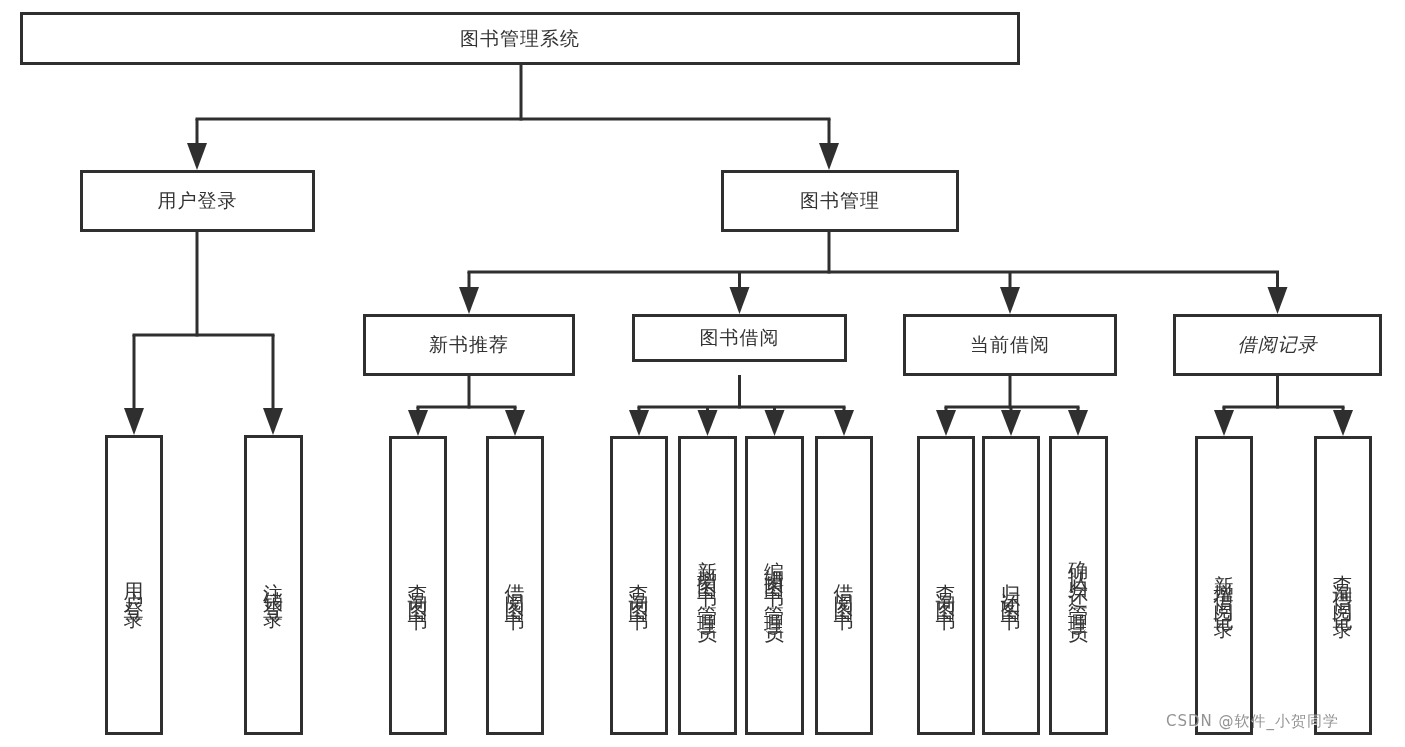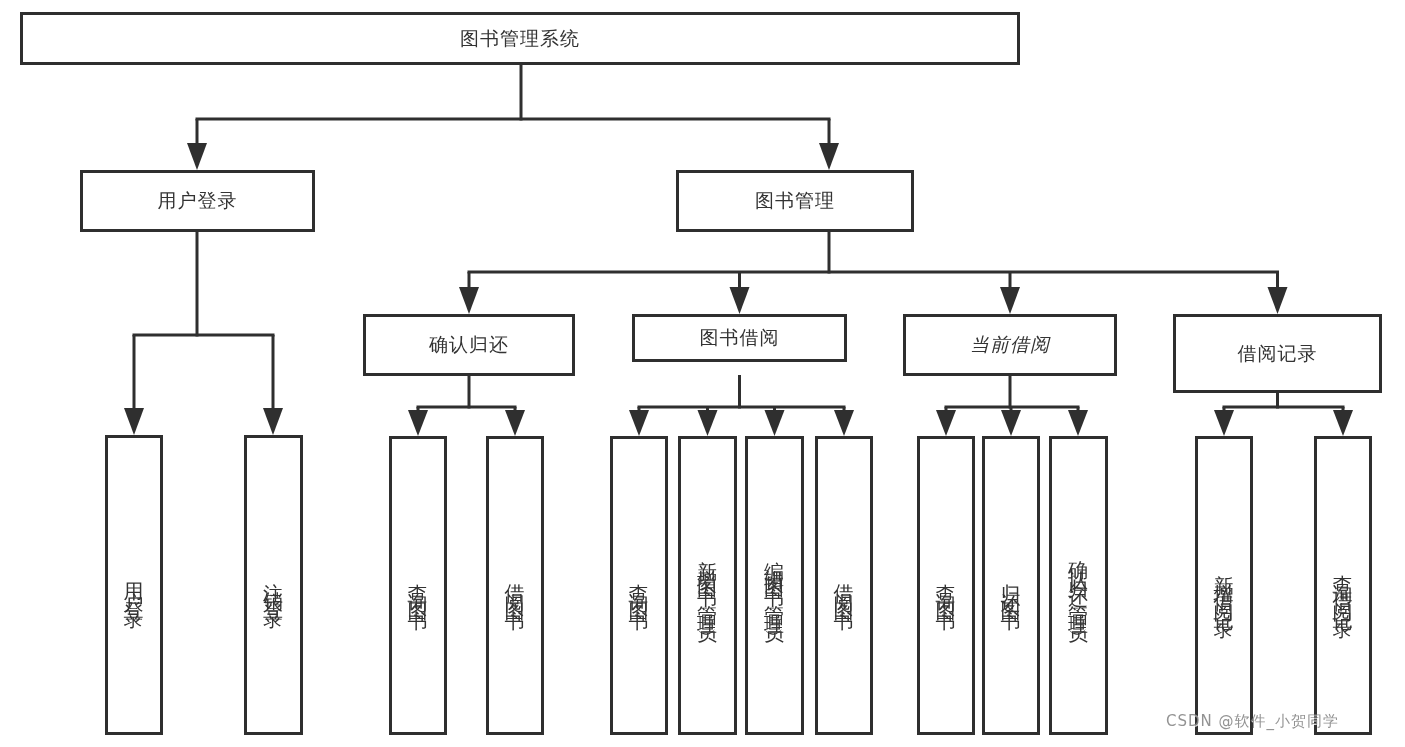--- a/index.html
+++ b/index.html
@@ -136,34 +136,34 @@
     </g>
   </svg>
 
   <div class="node" style="left:20px; top:12px; width:1000px; height:53px;">
     <span>图书管理系统</span>
   </div>
 
   <div class="node" style="left:80px; top:170px; width:235px; height:62px;">
     <span>用户登录</span>
   </div>
-  <div class="node" style="left:676px; top:170px; width:238px; height:62px;">
+  <div class="node" style="left:721px; top:170px; width:238px; height:62px;">
     <span>图书管理</span>
   </div>
 
   <div class="node" style="left:363px; top:314px; width:212px; height:62px;">
-    <span>确认归还</span>
+    <span>新书推荐</span>
   </div>
   <div class="node" style="left:632px; top:314px; width:215px; height:48px;">
     <span>图书借阅</span>
   </div>
-  <div class="node" style="left:903px; top:314px; width:214px; height:62px;font-style:italic;">
+  <div class="node" style="left:903px; top:314px; width:214px; height:62px;">
     <span>当前借阅</span>
   </div>
-  <div class="node" style="left:1173px; top:314px; width:209px; height:79px;">
+  <div class="node" style="left:1173px; top:314px; width:209px; height:62px;font-style:italic;">
     <span>借阅记录</span>
   </div>
 
   <div class="node vnode" style="left:105px; top:435px; width:58px; height:300px;">
     <span class="vtext">用户登录</span>
   </div>
   <div class="node vnode" style="left:244px; top:435px; width:59px; height:300px;">
     <span class="vtext">注销登录</span>
   </div>
 

